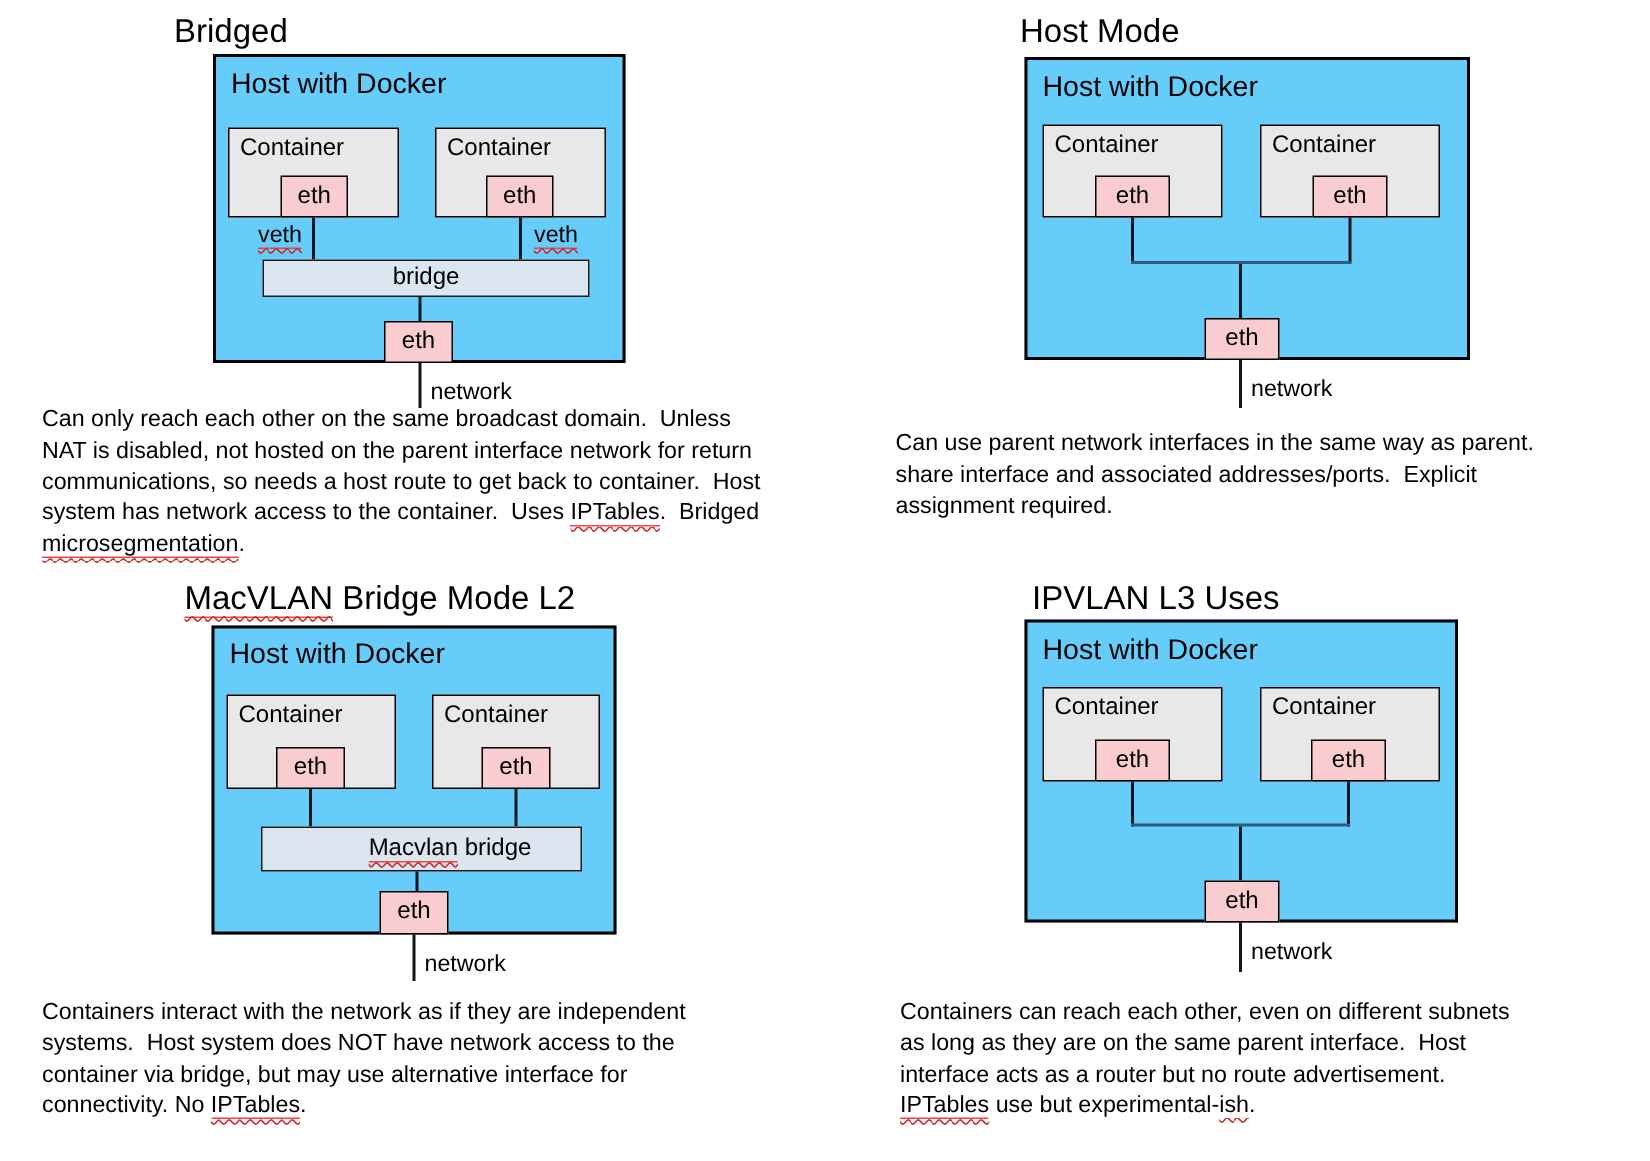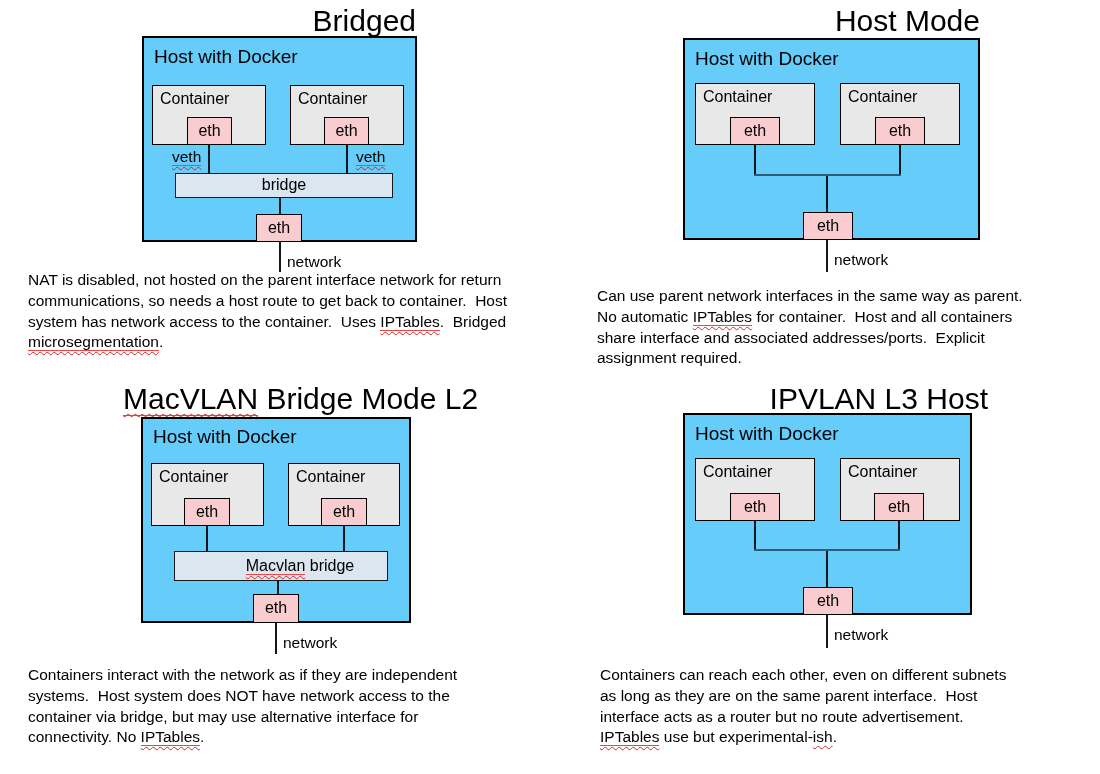--- a/index.html
+++ b/index.html
@@ -1,21 +1,21 @@
 <!DOCTYPE html>
 <html><head>
 <meta charset="utf-8">
 <style>
   html,body{margin:0;padding:0;background:#fff;}
   #canvas{
     position:relative;width:1100px;height:774px;background:#ffffff;
     font-family:"Liberation Sans","DejaVu Sans",sans-serif;color:#000;overflow:hidden;
   }
   .panel-title{
-    position:absolute;text-align:right;font-size:30px;line-height:26px;white-space:pre;
+    position:absolute;text-align:left;font-size:22px;line-height:26px;white-space:pre;
   }
   .host-box{
     position:absolute;background:#66CCFA;border:2px solid #000;box-sizing:border-box;
   }
   .host-label{
     position:absolute;font-size:19px;line-height:22px;white-space:pre;
   }
   .container-box{
     position:absolute;background:#E8E8E8;border:1px solid #000;box-sizing:border-box;padding-left:12px;
   }
@@ -76,20 +76,21 @@
   <div class="small-label" style="left:356px;top:148px;"><span class="mark-us">veth</span></div>
 
   <div class="bridge-box" style="left:175px;top:173px;width:218px;height:25px;line-height:22px;"><span>bridge</span></div>
 
   <div class="vline" style="left:279px;top:198px;height:16px;"></div>
   <div class="eth-box" style="left:256px;top:214px;width:46px;height:28px;">eth</div>
   <div class="vline" style="left:279px;top:242px;height:30px;"></div>
   <div class="small-label" style="left:287px;top:253px;">network</div>
 
   <div class="desc" style="left:28px;top:270px;">
+      <div class="tline"><span>Can only reach each other on the same broadcast domain.  Unless</span></div>
       <div class="tline"><span>NAT is disabled, not hosted on the parent interface network for return</span></div>
       <div class="tline"><span>communications, so needs a host route to get back to container.  Host</span></div>
       <div class="tline"><span>system has network access to the container.  Uses </span><span class="mark-us">IPTables</span><span>.  Bridged</span></div>
       <div class="tline"><span class="mark-us">microsegmentation</span><span>.</span></div>
     </div>
 
   <div class="panel-title" style="left:680px;top:8px;width:300px;"><span>Host Mode</span></div>
 
   <div class="host-box" style="left:683px;top:38px;width:297px;height:202px;"></div>
   <div class="host-label" style="left:695px;top:48px;">Host with Docker</div>
@@ -108,21 +109,20 @@
   <div class="vline" style="left:899px;top:145px;height:30px;"></div>
   <div class="hline" style="left:754px;top:174px;width:147px;"></div>
   <div class="vline" style="left:826px;top:176px;height:36px;"></div>
 
   <div class="eth-box" style="left:803px;top:212px;width:50px;height:28px;">eth</div>
   <div class="vline" style="left:826px;top:240px;height:32px;"></div>
   <div class="small-label" style="left:834px;top:251px;">network</div>
 
   <div class="desc" style="left:597px;top:286px;">
       <div class="tline"><span>Can use parent network interfaces in the same way as parent.</span></div>
-      <div class="tline"><span>No automatic </span><span class="mark-us">IPTables</span><span> for container.  Host and all containers</span></div>
       <div class="tline"><span>share interface and associated addresses/ports.  Explicit</span></div>
       <div class="tline"><span>assignment required.</span></div>
     </div>
 
   <div class="panel-title" style="left:123px;top:386px;width:300px;"><span class="mark-us">MacVLAN</span><span> Bridge Mode L2</span></div>
 
   <div class="host-box" style="left:141px;top:417px;width:270px;height:206px;"></div>
   <div class="host-label" style="left:153px;top:426px;">Host with Docker</div>
 
   <div class="container-box" style="left:151px;top:463px;width:113px;height:63px;">
@@ -145,21 +145,21 @@
   <div class="vline" style="left:275px;top:623px;height:31px;"></div>
   <div class="small-label" style="left:283px;top:634px;">network</div>
 
   <div class="desc" style="left:28px;top:665px;">
       <div class="tline"><span>Containers interact with the network as if they are independent</span></div>
       <div class="tline"><span>systems.  Host system does NOT have network access to the</span></div>
       <div class="tline"><span>container via bridge, but may use alternative interface for</span></div>
       <div class="tline"><span>connectivity. No </span><span class="mark-us">IPTables</span><span>.</span></div>
     </div>
 
-  <div class="panel-title" style="left:688px;top:386px;width:300px;"><span>IPVLAN L3 Host</span></div>
+  <div class="panel-title" style="left:688px;top:386px;width:300px;"><span>IPVLAN L3 Uses</span></div>
 
   <div class="host-box" style="left:683px;top:413px;width:289px;height:202px;"></div>
   <div class="host-label" style="left:695px;top:423px;">Host with Docker</div>
 
   <div class="container-box" style="left:695px;top:458px;width:120px;height:63px;">
     <div class="container-label">Container</div>
   </div>
   <div class="eth-box" style="left:730px;top:493px;width:50px;height:28px;">eth</div>
 
   <div class="container-box" style="left:840px;top:458px;width:120px;height:63px;">

